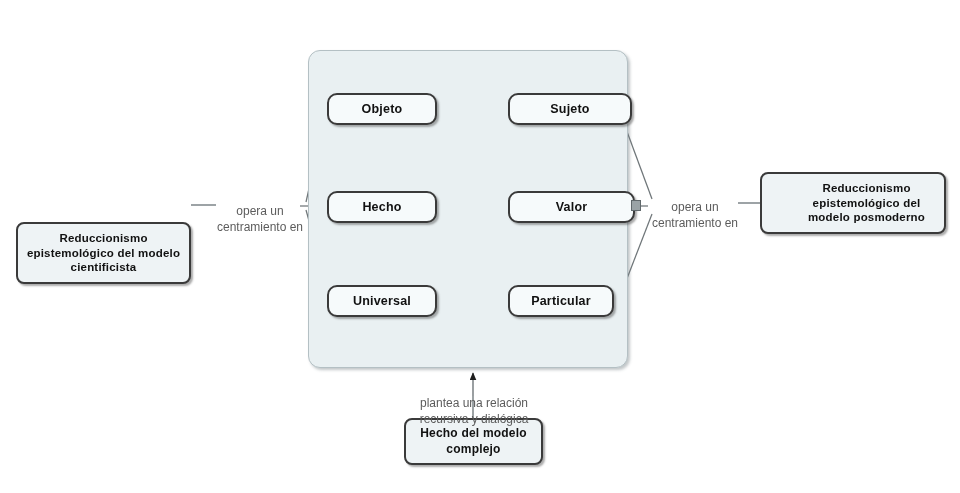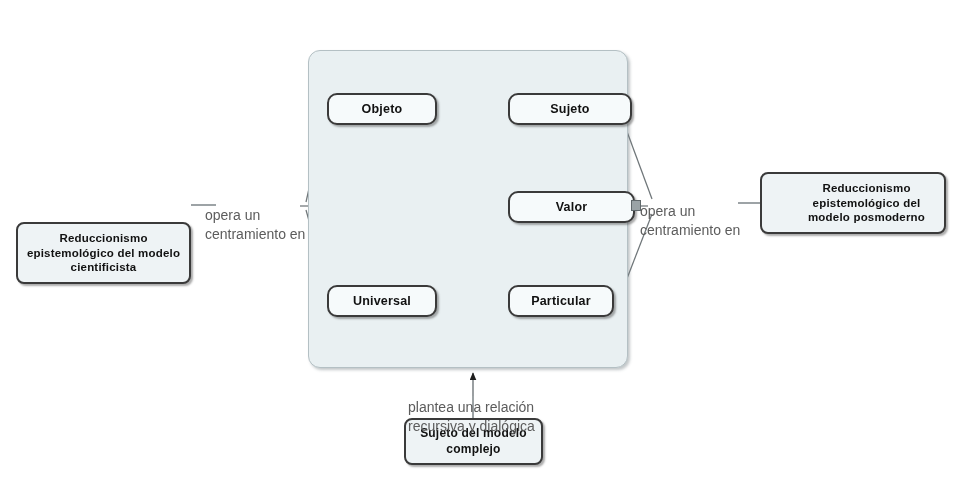--- a/index.html
+++ b/index.html
@@ -71,23 +71,24 @@
     background: #e9f0f2;
     border: 1px solid #b4c0c4;
     border-radius: 12px;
     box-shadow: 2px 2px 3px rgba(120,130,135,0.45);
     z-index: 1;
   }
 
   
   .edge-label {
     position: absolute;
-    font-size: 14px;
+    font-size: 12px;
     color: #5c5c5c;
     line-height: 1.35;
+    text-align: center;
     white-space: pre-line;
     z-index: 6;
   }
 
   .artifact-glyph {
     position: absolute;
     width: 8px;
     height: 9px;
     background: #9aa3a6;
     border: 1px solid #60686b;
@@ -155,20 +156,23 @@
   <div class="artifact-glyph" style="left:631px; top:200px;"></div>
 
   <div class="node core" style="left:327px; top:93px; width:110px; height:32px;">
     <span class="node-inner">Objeto</span>
   </div>
 
   <div class="node core" style="left:508px; top:93px; width:124px; height:32px;">
     <span class="node-inner">Sujeto</span>
   </div>
 
+  <div class="node core" style="left:327px; top:191px; width:110px; height:32px;">
+    <span class="node-inner">Hecho</span>
+  </div>
 
   <div class="node core" style="left:508px; top:191px; width:127px; height:32px;">
     <span class="node-inner">Valor</span>
   </div>
 
   <div class="node core" style="left:327px; top:285px; width:110px; height:32px;align-items:center;">
     <span class="node-inner">Universal</span>
   </div>
 
   <div class="node core" style="left:508px; top:285px; width:106px; height:32px;">
@@ -181,21 +185,21 @@
 del modelo cientificista</span>
   </div>
 
   <div class="node side" style="left:760px; top:172px; width:186px; height:62px;padding-left:27px;">
     <span class="node-inner">Reduccionismo
 epistemológico
 del modelo posmoderno</span>
   </div>
 
   <div class="node side" style="left:404px; top:418px; width:139px; height:47px; font-size:12px;">
-    <span class="node-inner">Sujeto del
+    <span class="node-inner">Hecho del
 modelo complejo</span>
   </div>
 
   <div class="edge-label" style="left:205px; top:187px; width:110px;">
     <span>opera un
 centramiento en</span>
   </div>
 
   <div class="edge-label" style="left:640px; top:183px; width:110px;">
     <span>opera un

